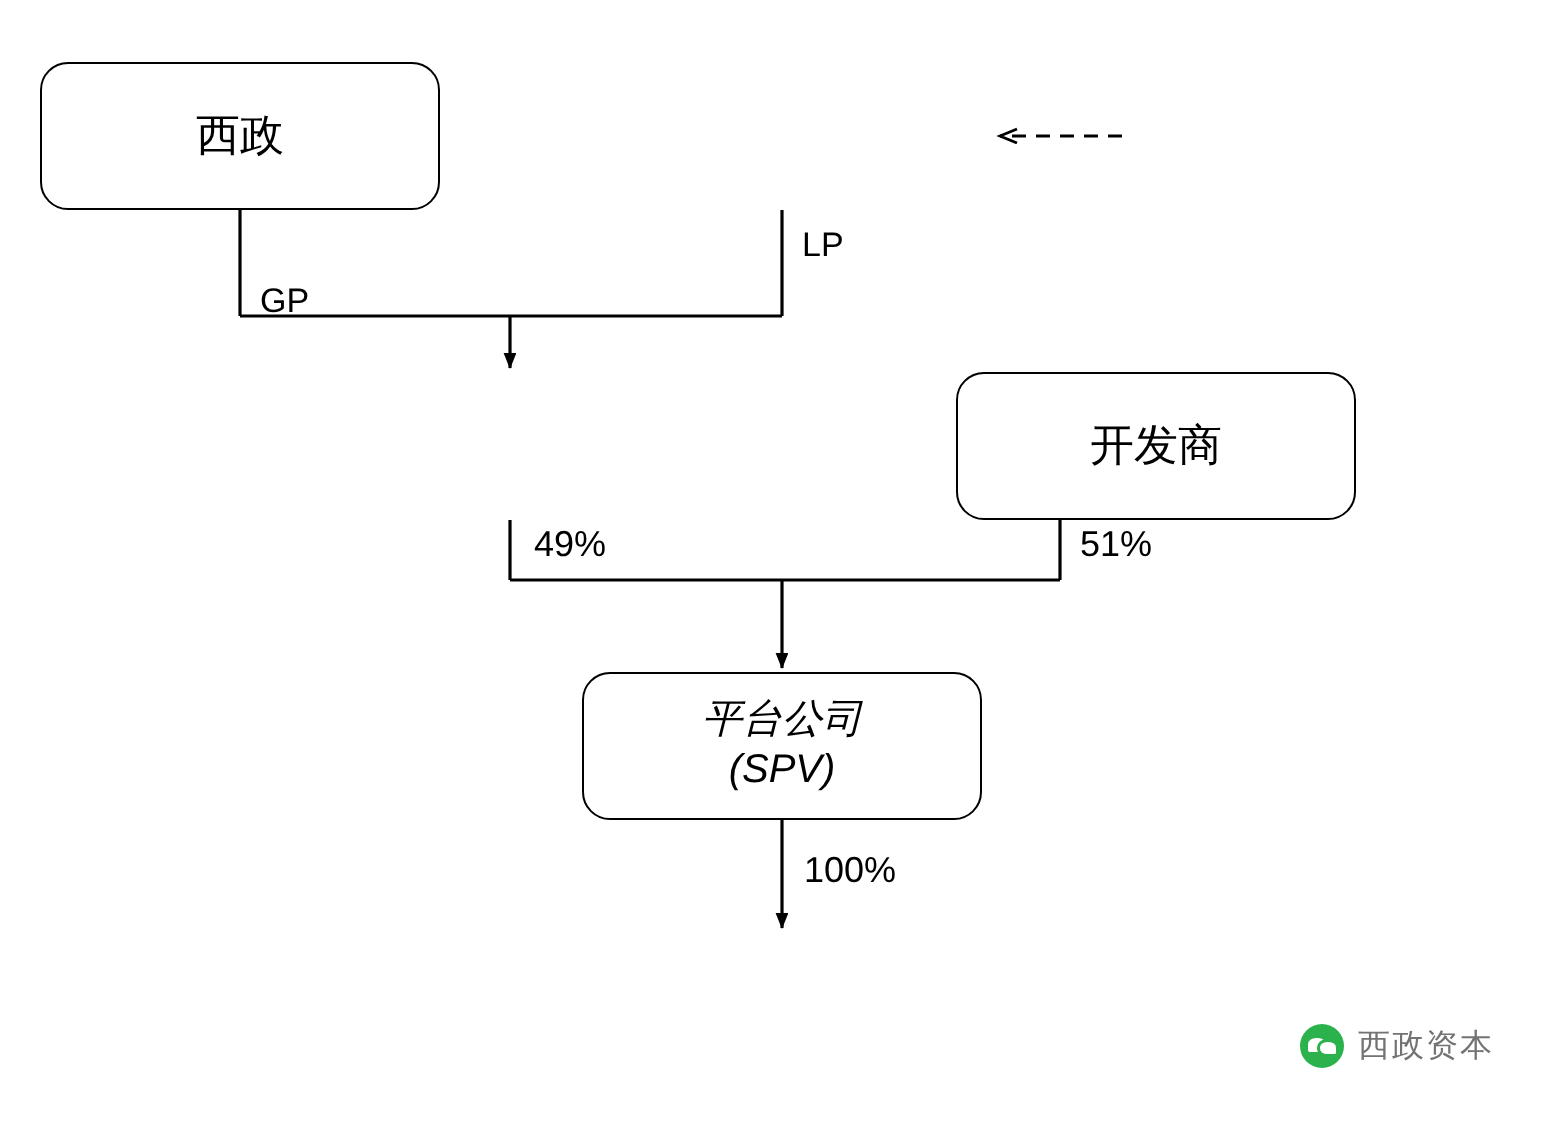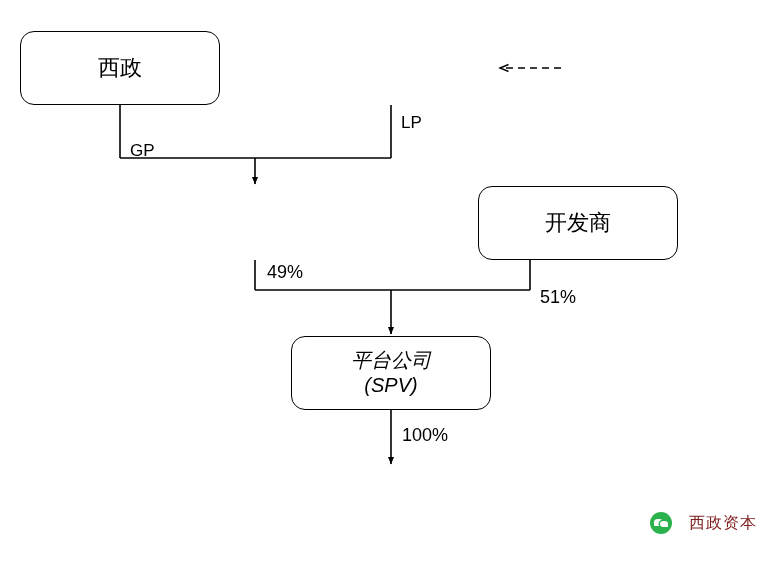--- a/index.html
+++ b/index.html
@@ -42,22 +42,22 @@
     left: 0;
     top: 0;
     width: 784px;
     height: 561px;
     pointer-events: none;
   }
   .wm {
     position: absolute;
     display: flex;
     align-items: center;
-    gap: 17px;
-    color: #7f1d1d;
+    gap: 7px;
+    color: #737373;
   }
   .wm-badge {
     width: 22px;
     height: 22px;
     border-radius: 50%;
     background: #2bb24c;
     position: relative;
     flex: none;
   }
   .wm-badge::before {
@@ -131,21 +131,21 @@
 
   <div class="node rounded" style="left:430px; top:186px; width:200px; height:74px; font-size:22px;margin-left:48px;">开发商</div>
 
   <div class="node rounded" style="left:291px; top:336px; width:200px; height:74px; font-size:20px;font-style:italic;">平台公司
 (SPV)</div>
 
 
   <div class="label" style="left:130px; top:113px; font-size:17px;margin-top:28px;">GP</div>
   <div class="label" style="left:401px; top:113px; font-size:17px;">LP</div>
   <div class="label" style="left:267px; top:262px; font-size:18px;">49%</div>
-  <div class="label" style="left:540px; top:262px; font-size:18px;margin-top:25px;">51%</div>
+  <div class="label" style="left:540px; top:262px; font-size:18px;">51%</div>
   <div class="label" style="left:402px; top:425px; font-size:18px;">100%</div>
 
   <div class="wm" style="left:650px; top:512px;">
     <span class="wm-badge"></span>
     <span class="wm-text">西政资本</span>
   </div>
 
 </div>
 
 </body></html>

